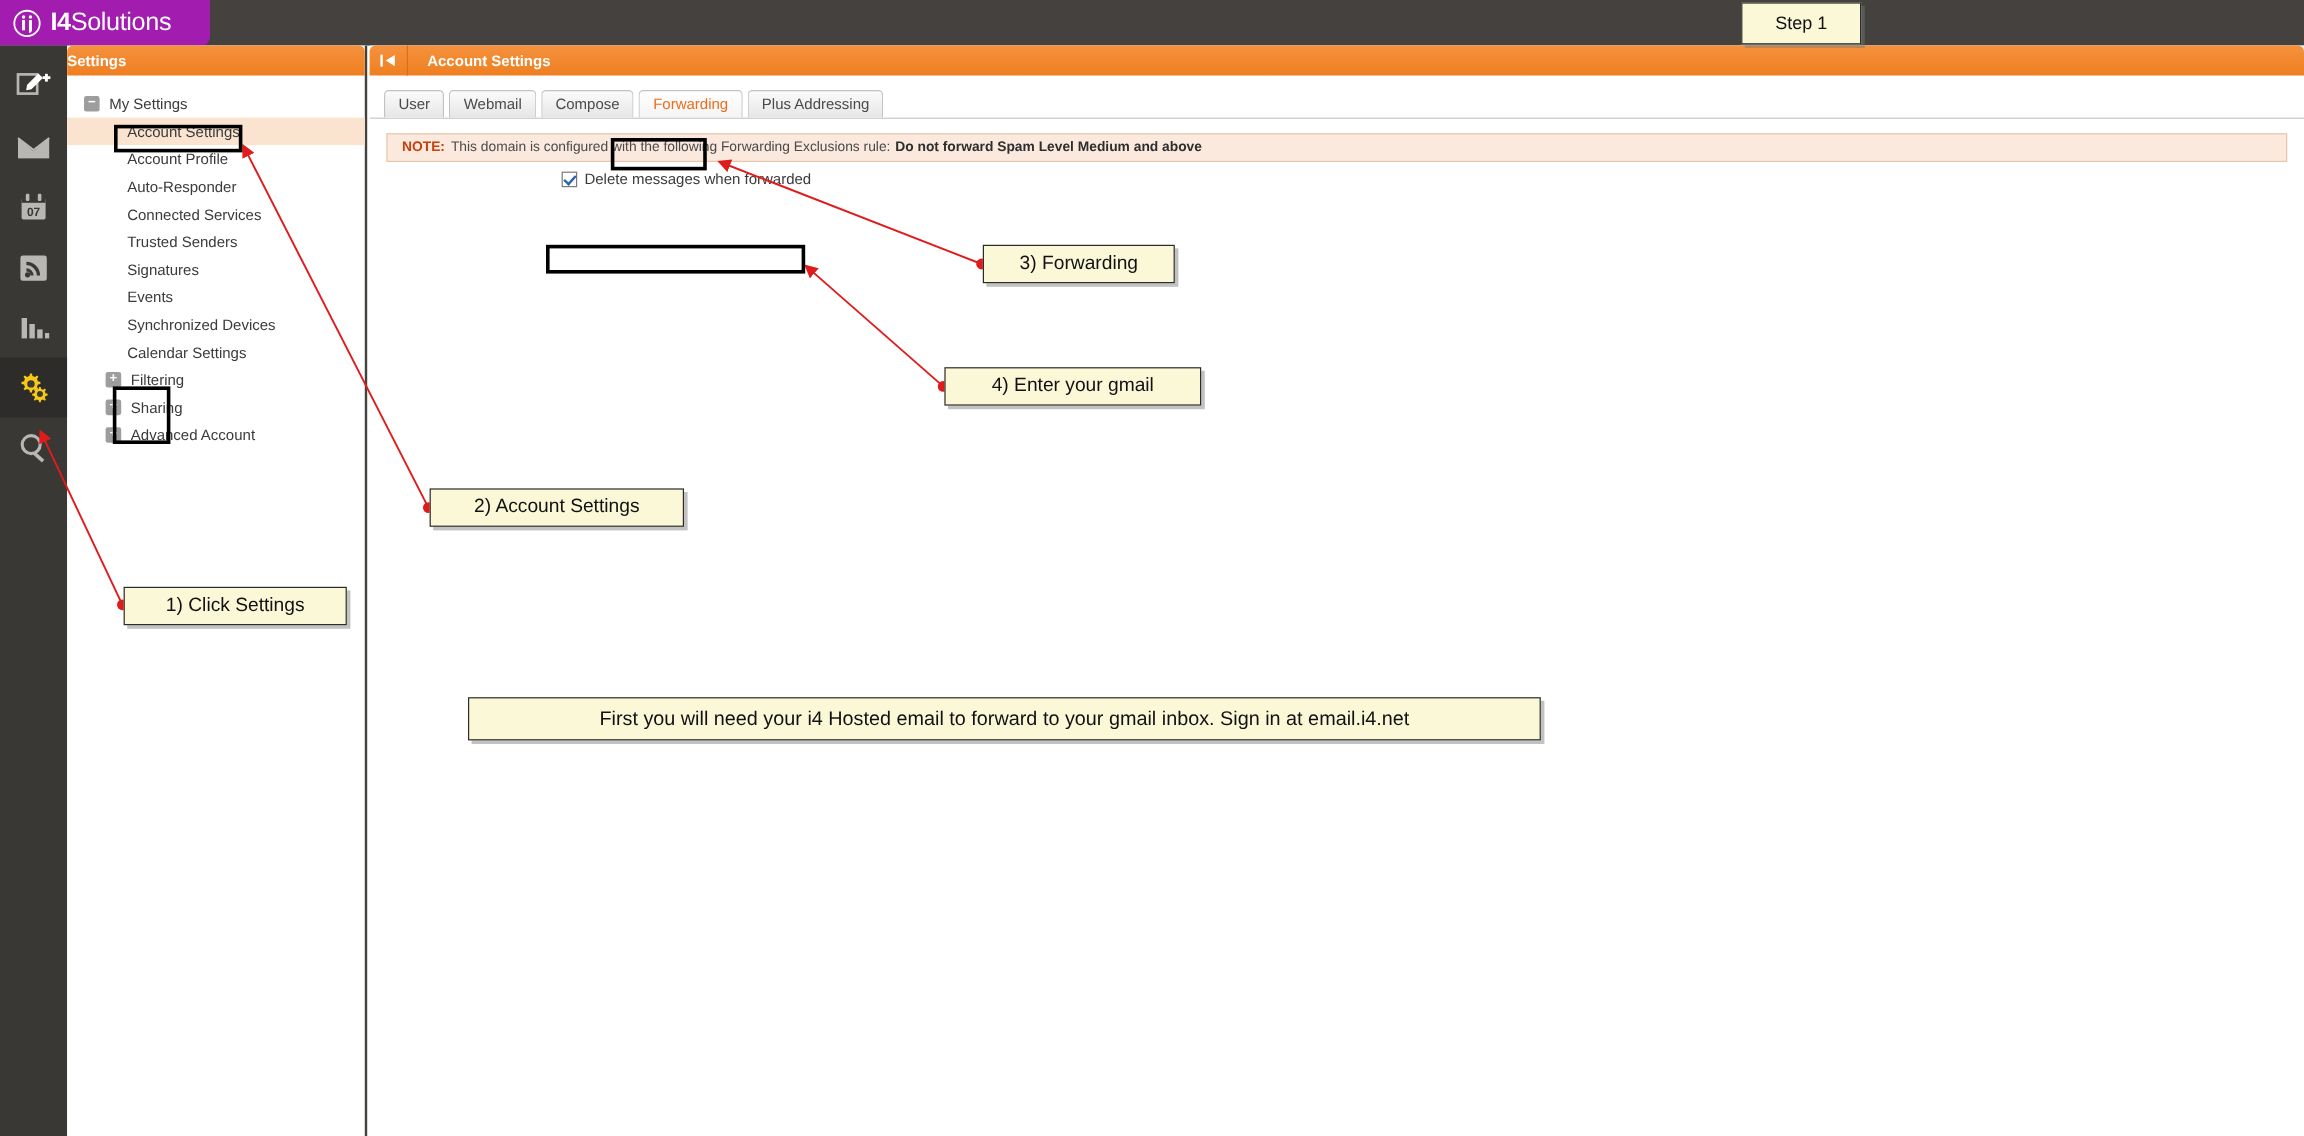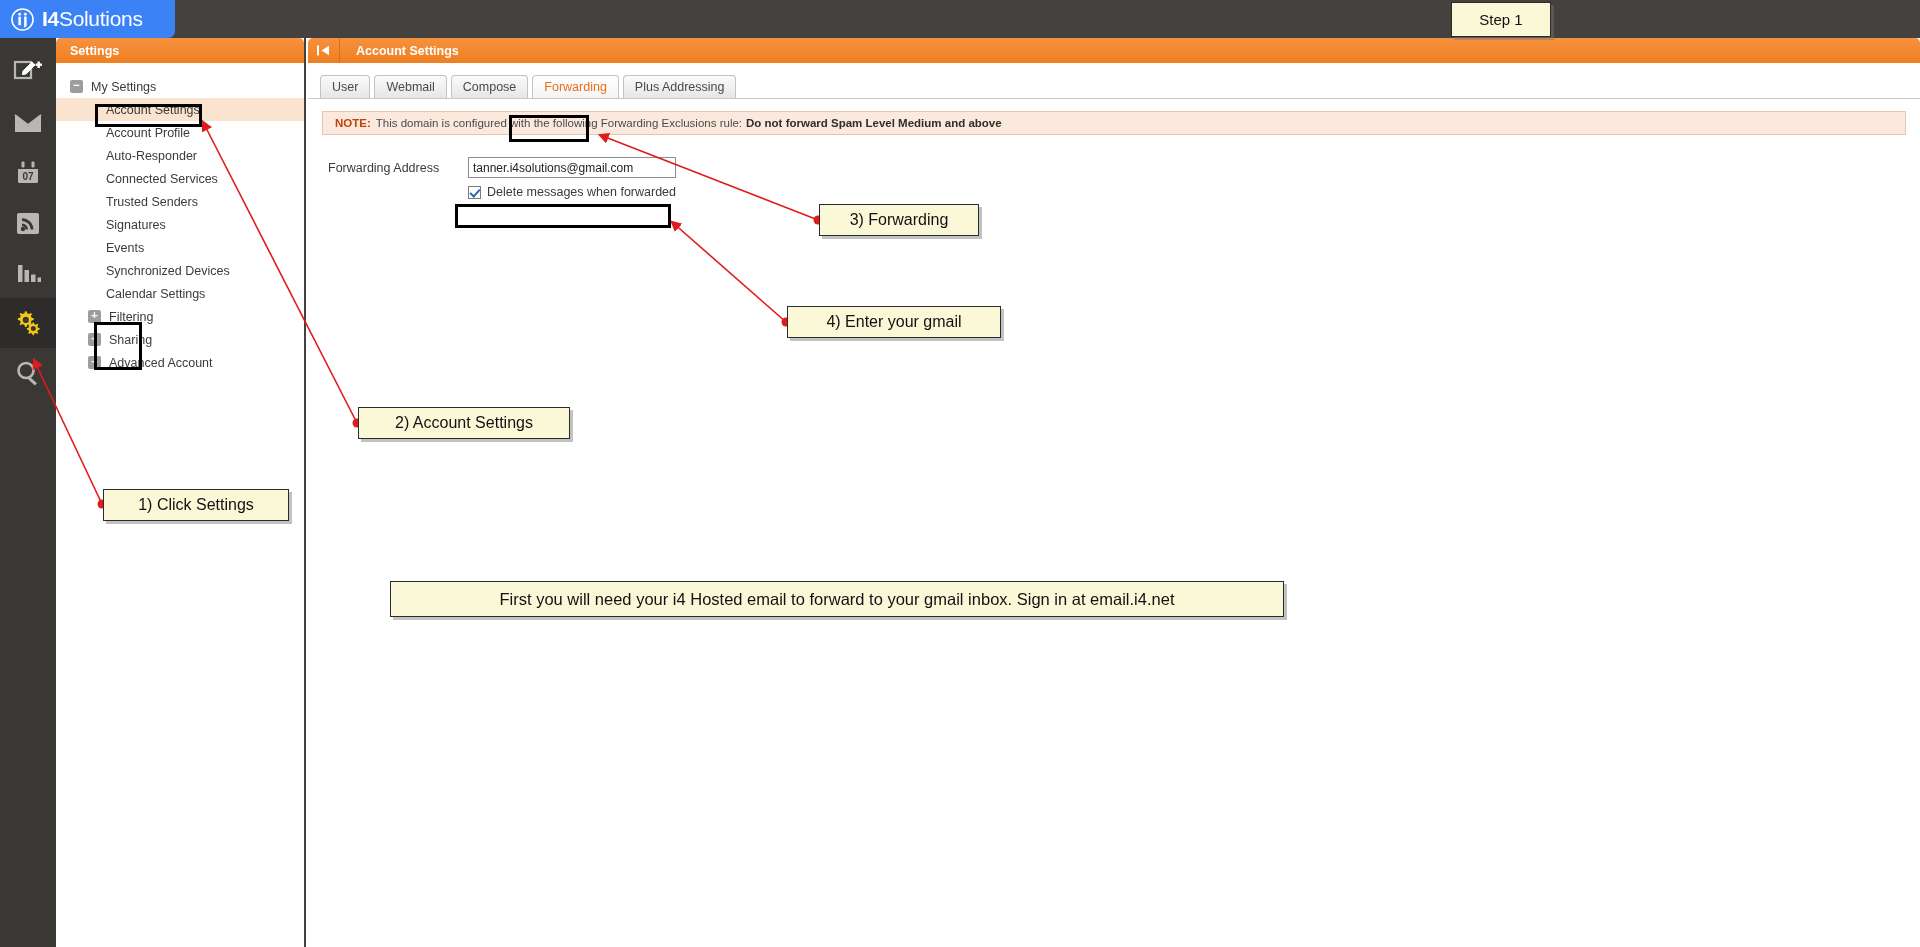--- a/index.html
+++ b/index.html
@@ -12,21 +12,21 @@
   }
   #app { position: relative; width: 1920px; height: 947px; }
 
   
   .topbar {
     position: absolute; left: 0; top: 0; width: 1920px; height: 38px;
     background: #44413f;
   }
   .brand {
     position: absolute; left: 0; top: 0; width: 175px; height: 38px;
-    background: #3b82f6;
+    background: #a21caf;
     border-radius: 0 0 7px 0;
     display: flex; align-items: center; padding-left: 10px;
   }
   .brand-logo { width: 25px; height: 25px; flex: 0 0 25px; }
   .brand-text {
     color: #ffffff; font-size: 21px; letter-spacing: -0.3px;
     margin-left: 7px; font-weight: 400;
   }
   .brand-text b { font-weight: 700; }
 
@@ -56,21 +56,21 @@
   .rail-ico { width: 30px; height: 30px; display: block; }
 
   
   .treepane {
     position: absolute; left: 56px; top: 38px; width: 250px; height: 909px;
     background: #ffffff; border-right: 2px solid #44413f;
   }
   .tree-head {
     height: 25px; background: linear-gradient(#f5913e, #ef7f20);
     color: #ffffff; font-size: 12.5px; font-weight: bold;
-    display: flex; align-items: center; padding-left: 14px;
+    display: flex; align-items: center; 
     border-radius: 5px 5px 0 0;
   }
   .tree-body { padding-top: 12px; }
   .tnode {
     display: flex; align-items: center; height: 23px;
     font-size: 12.5px; color: #3b3b3b; padding-left: 12px;
   }
   .tnode.child { padding-left: 50px; }
   .tnode.root { padding-left: 14px; }
   .tnode.group { padding-left: 32px; }
@@ -346,24 +346,20 @@
       <div class="tab active">Forwarding</div>
       <div class="tab">Plus Addressing</div>
     </div>
 
     <div class="notebar">
       <span class="note-lbl">NOTE:</span>
       <span>This domain is configured with the following Forwarding Exclusions rule:</span>
       <span class="note-strong">Do not forward Spam Level Medium and above</span>
     </div>
 
-    <div class="formrow">
-      <div class="form-label">Forwarding Address</div>
-      <input class="addr-input" type="text" value="tanner.i4solutions@gmail.com" style="">
-    </div>
 
     <div class="checkrow">
       <span class="cbox"></span>
       <span>Delete messages when forwarded</span>
     </div>
 
   </div>
 
   <svg class="overlay">
     <defs>

